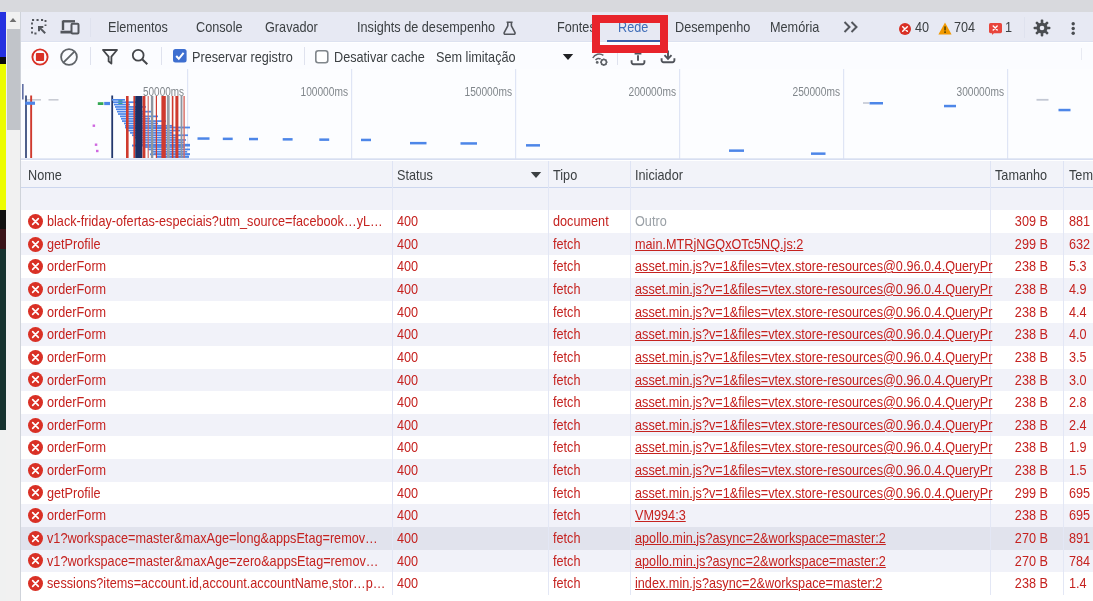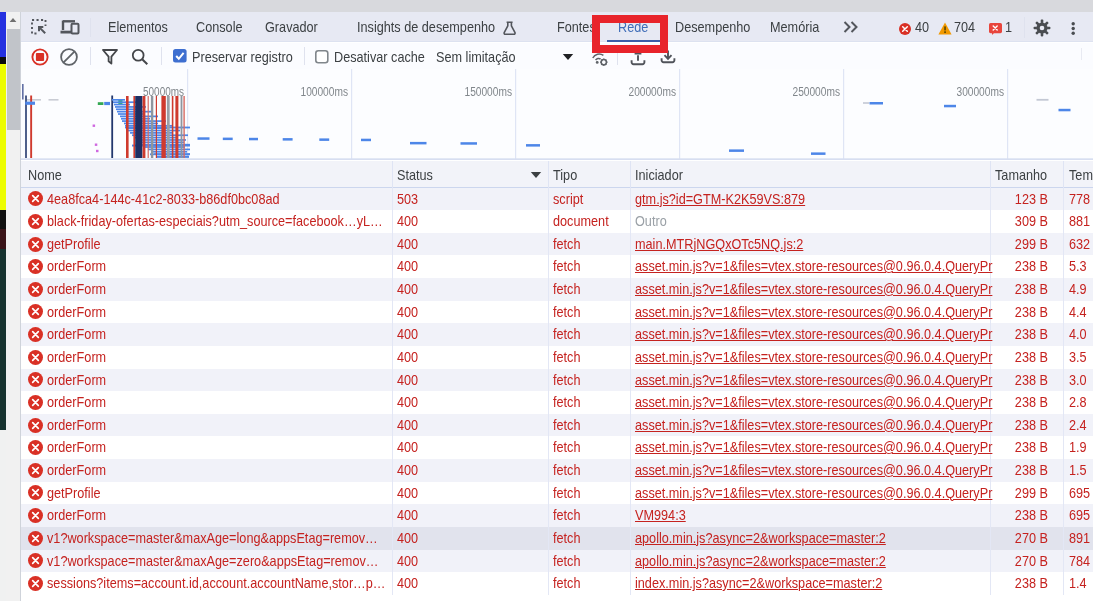--- a/index.html
+++ b/index.html
@@ -264,32 +264,20 @@
 <div class="ab" style="left:0;top:469.69px;width:1072px;height:22.63px;background:#ffffff"></div>
 <div class="ab" style="left:0;top:492.32px;width:1072px;height:22.63px;background:#f1f2f9"></div>
 <div class="ab" style="left:0;top:514.95px;width:1072px;height:22.63px;background:#e1e3ed"></div>
 <div class="ab" style="left:0;top:537.58px;width:1072px;height:22.63px;background:#f1f2f9"></div>
 <div class="ab" style="left:0;top:560.21px;width:1072px;height:22.63px;background:#ffffff"></div>
 <div class="ab" style="left:371px;top:175.5px;width:1px;height:407.34px;background:#e3e7f5"></div>
 <div class="ab" style="left:527px;top:175.5px;width:1px;height:407.34px;background:#e3e7f5"></div>
 <div class="ab" style="left:609px;top:175.5px;width:1px;height:407.34px;background:#e3e7f5"></div>
 <div class="ab" style="left:969px;top:175.5px;width:1px;height:407.34px;background:#e3e7f5"></div>
 <div class="ab" style="left:1042px;top:175.5px;width:1px;height:407.34px;background:#e3e7f5"></div>
-<div class="ab" style="left:0;top:175.50px;width:1072px;height:22.63px">
-<svg class="ab" style="left:7px;top:3.81px" width="15" height="15">
-          <circle cx="7.5" cy="7.5" r="7.5" fill="#d93025"></circle>
-          <path d="M4.7 4.7 l5.6 5.6 M10.3 4.7 l-5.6 5.6" stroke="#fff" stroke-width="1.7" stroke-linecap="round"></path>
-        </svg>
-<div class="ab cell" style="left:26px">4ea8fca4-144c-41c2-8033-b86df0bc08ad</div>
-<div class="ab cell" style="left:376px">503</div>
-<div class="ab cell" style="left:532px">script</div>
-<div class="ab cell lnk" style="left:614px">gtm.js?id=GTM-K2K59VS:879</div>
-<div class="ab cell sxr" style="left:969px;width:58px;text-align:right">123 B</div>
-<div class="ab cell" style="left:1048px;width:24px">778</div>
-</div>
 <div class="ab" style="left:0;top:198.13px;width:1072px;height:22.63px">
 <svg class="ab" style="left:7px;top:3.81px" width="15" height="15">
           <circle cx="7.5" cy="7.5" r="7.5" fill="#d93025"></circle>
           <path d="M4.7 4.7 l5.6 5.6 M10.3 4.7 l-5.6 5.6" stroke="#fff" stroke-width="1.7" stroke-linecap="round"></path>
         </svg>
 <div class="ab cell" style="left:26px">black-friday-ofertas-especiais?utm_source=facebook…yL…</div>
 <div class="ab cell" style="left:376px">400</div>
 <div class="ab cell" style="left:532px">document</div>
 <div class="ab cell gray" style="left:614px">Outro</div>
 <div class="ab cell sxr" style="left:969px;width:58px;text-align:right">309 B</div>

